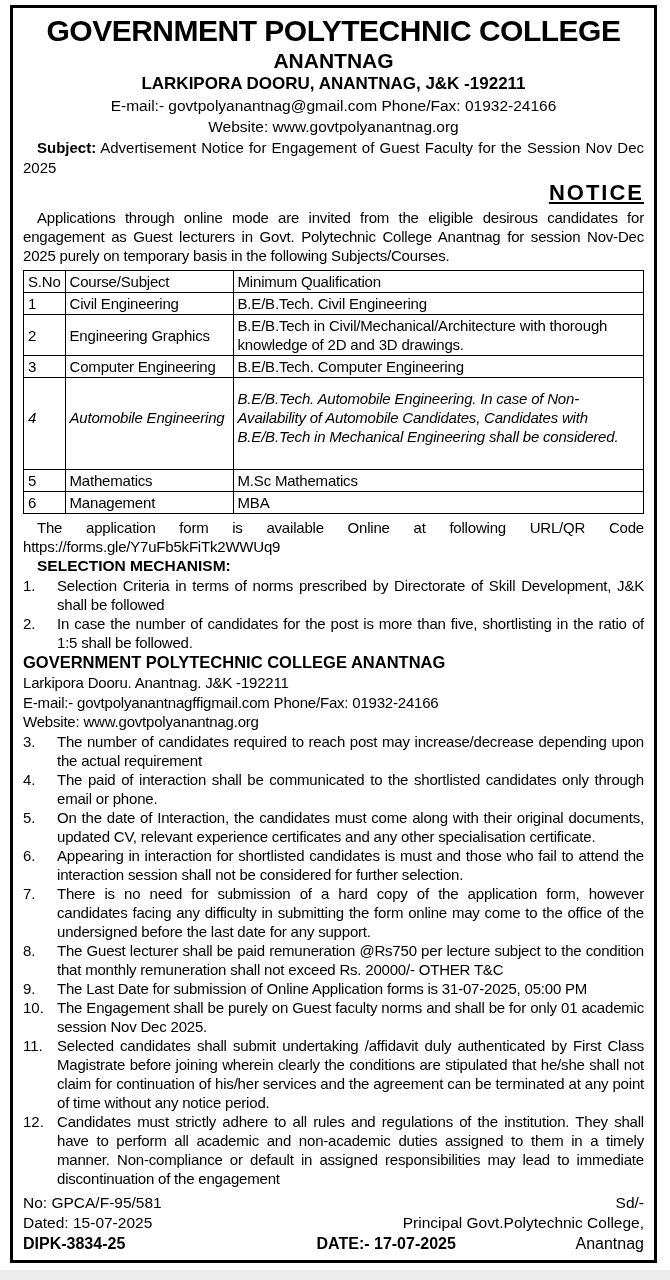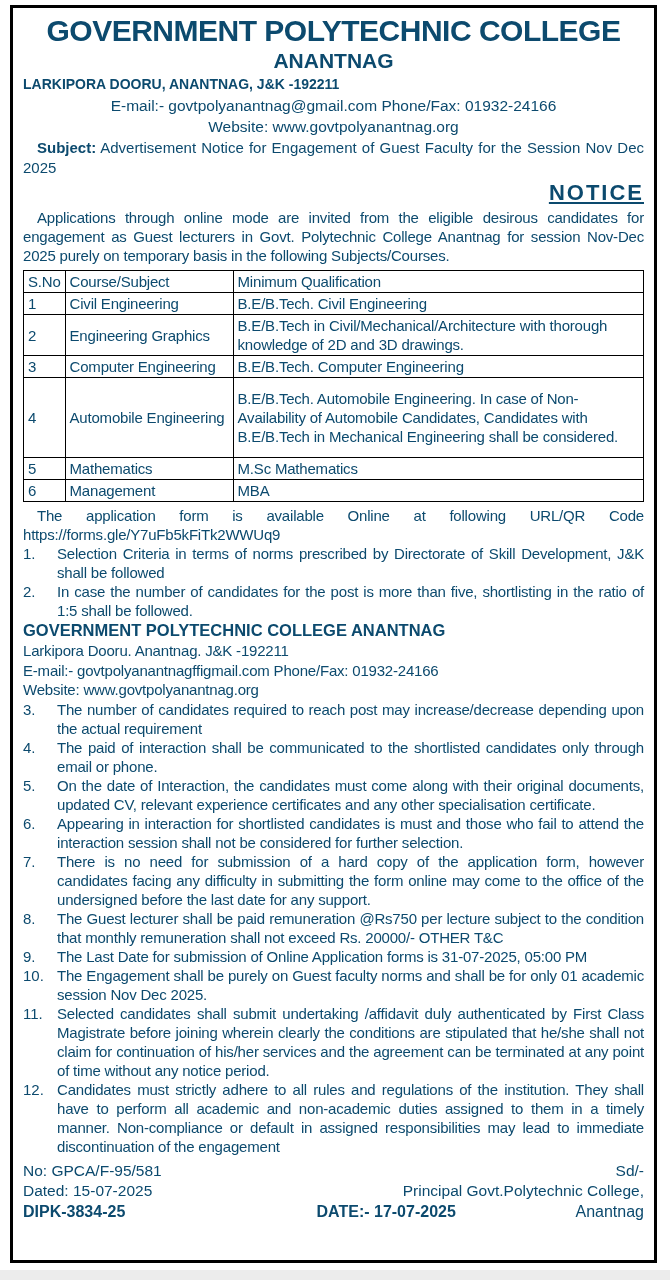--- a/index.html
+++ b/index.html
@@ -4,21 +4,21 @@
 <style>
   * { margin: 0; padding: 0; box-sizing: border-box; }
   html, body { background: #ffffff; }
   .page {
     position: relative;
     width: 670px;
     height: 1280px;
     background: #ffffff;
     overflow: hidden;
     font-family: "Liberation Sans", sans-serif;
-    color: #0c4a6e;
+    color: #000000;
   }
   .bottom-strip {
     position: absolute;
     left: 0; right: 0; bottom: 0;
     height: 10px;
     background: #ececec;
   }
   .notice-box {
     position: absolute;
     top: 5px; left: 10px; right: 13px; bottom: 17px;
@@ -36,24 +36,24 @@
     text-align: center;
     letter-spacing: -0.5px;
   }
   .sub-title {
     font-size: 21px;
     line-height: 25px;
     font-weight: bold;
     text-align: center;
   }
   .addr-line {
-    font-size: 14px;
+    font-size: 17px;
     line-height: 22px;
     font-weight: bold;
-    text-align: left;
+    text-align: center;
   }
   .contact-line {
     font-size: 15.5px;
     line-height: 21px;
     text-align: center;
   }
   .subject-para {
     font-size: 15px;
     line-height: 20px;
     text-align: justify;
@@ -84,21 +84,21 @@
     padding: 1px 4px;
     font-size: 15px;
     line-height: 19px;
     letter-spacing: -0.2px;
     font-weight: normal;
     text-align: left;
     vertical-align: middle;
   }
   table.courses col.c-sno { width: 40px; }
   table.courses col.c-course { width: 168px; }
-  tr.tall td { padding-top: 11px; padding-bottom: 11px; }
+  tr.tall td { padding-top: 11px; padding-bottom: 23px; font-style: italic; }
   .url-para { text-indent: 14px; overflow-wrap: break-word; }
   .sel-heading {
     font-size: 15.5px;
     line-height: 20px;
     font-weight: bold;
     padding-left: 14px;
   }
   .college-heading {
     font-size: 16.5px;
     line-height: 21px;
@@ -182,20 +182,21 @@
         <tr>
           <td>6</td>
           <td>Management</td>
           <td>MBA</td>
         </tr>
       </tbody>
     </table>
 
     <p class="t justify url-para">The application form is available Online at following URL/QR Code https://forms.gle/Y7uFb5kFiTk2WWUq9</p>
 
+    <div class="sel-heading">SELECTION MECHANISM:</div>
 
     <div class="cond">
       <span class="num">1.</span>
       <span class="body t">Selection Criteria in terms of norms prescribed by Directorate of Skill Development, J&amp;K shall be followed</span>
     </div>
     <div class="cond">
       <span class="num">2.</span>
       <span class="body t">In case the number of candidates for the post is more than five, shortlisting in the ratio of 1:5 shall be followed.</span>
     </div>
 

